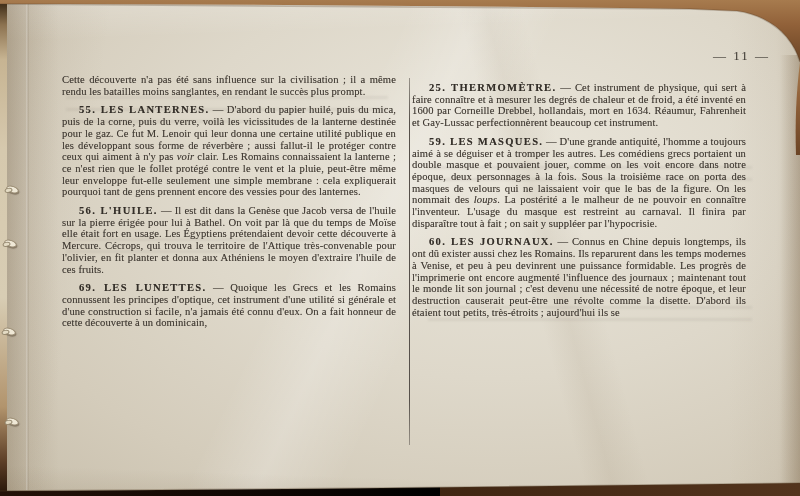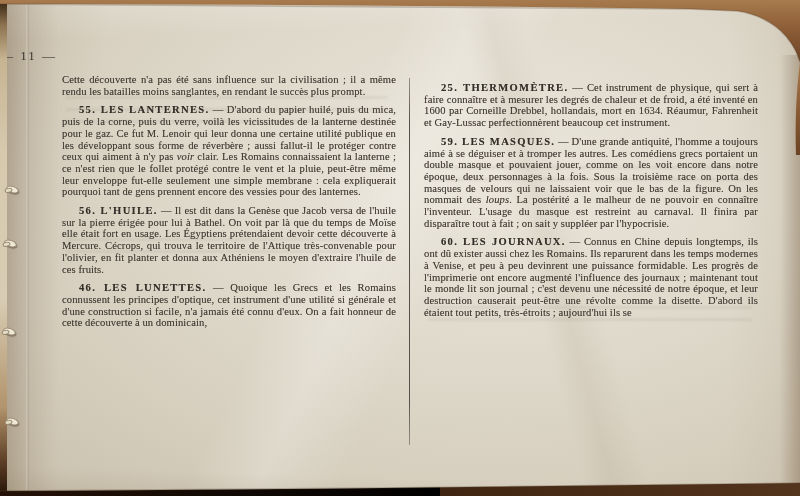--- a/index.html
+++ b/index.html
@@ -26,25 +26,25 @@
     filter:blur(0.6px);
   }
   .smudge{
     position:absolute;z-index:2;pointer-events:none;
     background:repeating-linear-gradient(180deg, rgba(105,98,86,0.085) 0 3px, rgba(0,0,0,0) 3px 12px);
     filter:blur(1px);
   }
   
   .page-number{
     position:absolute;left:0;right:30px;top:48px;z-index:3;
-    text-align:left;font-size:13px;letter-spacing:2px;color:#3c3731;
+    text-align:right;font-size:13px;letter-spacing:2px;color:#3c3731;
   }
   .columns{
     position:absolute;left:62px;top:74px;width:696px;z-index:3;
-    display:flex;gap:28px;
+    display:flex;gap:16px;
   }
   .col{width:334px;font-size:10.6px;line-height:11.7px;color:#403a33;
     text-align:justify;letter-spacing:0.1px;word-spacing:-0.2px;
     text-shadow:0 0 0.5px rgba(62,56,48,0.45);}
   .col-right{padding-top:8px;}
   .col p{margin:0 0 7px 0;}
   .col p.headed{text-indent:17px;}
   .phead{font-weight:700;letter-spacing:1.3px;color:#332e28;}
   .divider{
     position:absolute;left:409px;top:78px;width:1px;height:367px;z-index:3;
@@ -89,21 +89,21 @@
 <div class="smudge" style="left:428px;top:166px;width:324px;height:20px;"></div>
 <div class="smudge" style="left:428px;top:306px;width:324px;height:18px;"></div>
 
 <div class="page-number">— 11 —</div>
 
 <div class="columns">
   <div class="col col-left">
     <p><span class="phead"></span><span class="pbody">Cette découverte n'a pas été sans influence sur la civilisation ; il a même rendu les batailles moins sanglantes, en rendant le succès plus prompt.</span></p>
     <p class="headed"><span class="phead">55. LES LANTERNES.</span><span class="pbody"> — D'abord du papier huilé, puis du mica, puis de la corne, puis du verre, voilà les vicissitudes de la lanterne destinée pour le gaz. Ce fut M. Lenoir qui leur donna une certaine utilité publique en les développant sous forme de réverbère ; aussi fallut-il le protéger contre ceux qui aiment à n'y pas <i>voir</i> clair. Les Romains connaissaient la lanterne ; ce n'est rien que le follet protégé contre le vent et la pluie, peut-être même leur enveloppe fut-elle seulement une simple membrane : cela expliquerait pourquoi tant de gens prennent encore des vessies pour des lanternes.</span></p>
     <p class="headed"><span class="phead">56. L'HUILE.</span><span class="pbody"> — Il est dit dans la Genèse que Jacob versa de l'huile sur la pierre érigée pour lui à Bathel. On voit par là que du temps de Moïse elle était fort en usage. Les Égyptiens prétendaient devoir cette découverte à Mercure. Cécrops, qui trouva le territoire de l'Attique très-convenable pour l'olivier, en fit planter et donna aux Athéniens le moyen d'extraire l'huile de ces fruits.</span></p>
-    <p class="headed"><span class="phead">46. LES LUNETTES.</span><span class="pbody"> — Quoique les Grecs et les Romains connussent les principes d'optique, cet instrument d'une utilité si générale et d'une construction si facile, n'a jamais été connu d'eux. On a fait honneur de cette découverte à un dominicain,</span></p>
+    <p class="headed"><span class="phead">69. LES LUNETTES.</span><span class="pbody"> — Quoique les Grecs et les Romains connussent les principes d'optique, cet instrument d'une utilité si générale et d'une construction si facile, n'a jamais été connu d'eux. On a fait honneur de cette découverte à un dominicain,</span></p>
   </div>
   <div class="col col-right">
     <p class="headed"><span class="phead">25. THERMOMÈTRE.</span><span class="pbody"> — Cet instrument de physique, qui sert à faire connaître et à mesurer les degrés de chaleur et de froid, a été inventé en 1600 par Corneille Drebbel, hollandais, mort en 1634. Réaumur, Fahrenheit et Gay-Lussac perfectionnèrent beaucoup cet instrument.</span></p>
     <p class="headed"><span class="phead">59. LES MASQUES.</span><span class="pbody"> — D'une grande antiquité, l'homme a toujours aimé à se déguiser et à tromper les autres. Les comédiens grecs portaient un double masque et pouvaient jouer, comme on les voit encore dans notre époque, deux personnages à la fois. Sous la troisième race on porta des masques de velours qui ne laissaient voir que le bas de la figure. On les nommait des <i>loups</i>. La postérité a le malheur de ne pouvoir en connaître l'inventeur. L'usage du masque est restreint au carnaval. Il finira par disparaître tout à fait ; on sait y suppléer par l'hypocrisie.</span></p>
     <p class="headed"><span class="phead">60. LES JOURNAUX.</span><span class="pbody"> — Connus en Chine depuis longtemps, ils ont dû exister aussi chez les Romains. Ils reparurent dans les temps modernes à Venise, et peu à peu devinrent une puissance formidable. Les progrès de l'imprimerie ont encore augmenté l'influence des journaux ; maintenant tout le monde lit son journal ; c'est devenu une nécessité de notre époque, et leur destruction causerait peut-être une révolte comme la disette. D'abord ils étaient tout petits, très-étroits ; aujourd'hui ils se</span></p>
   </div>
 </div>
 
 <div class="divider"></div>
 

